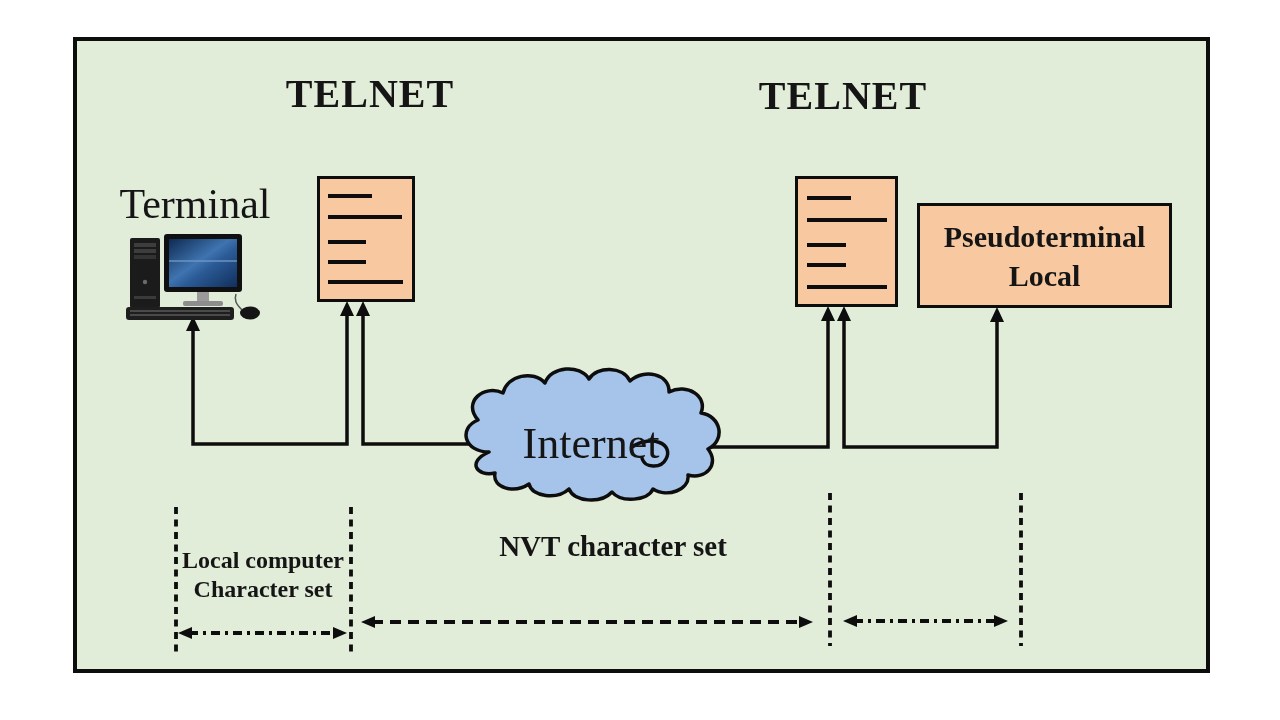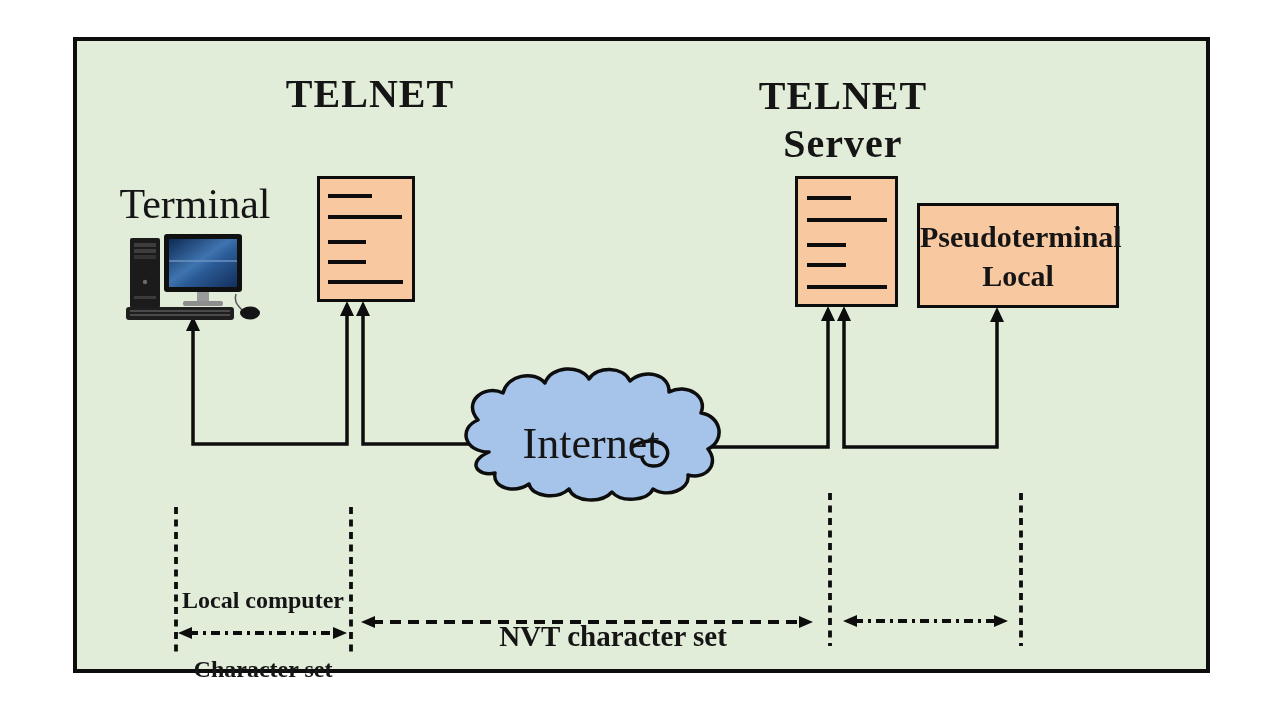--- a/index.html
+++ b/index.html
@@ -22,29 +22,29 @@
   .server-title{left:753px;top:72px;width:180px;}
   .title span{display:block;}
 
   .terminal-label{position:absolute;left:108px;top:180px;width:174px;text-align:center;font-weight:400;font-size:42px;}
 
   .docbox{position:absolute;background:var(--box_fill);border:3px solid var(--line);}
   .client-box{left:317px;top:176px;width:98px;height:126px;}
   .server-box{left:795px;top:176px;width:103px;height:131px;}
   .docline{position:absolute;height:4px;background:var(--line);}
 
-  .driver-box{position:absolute;left:917px;top:203px;width:202px;height:105px;background:var(--box_fill);border:3px solid var(--line);
+  .driver-box{position:absolute;left:917px;top:203px;width:255px;height:105px;background:var(--box_fill);border:3px solid var(--line);
     display:flex;flex-direction:column;justify-content:center;text-align:center;font-weight:700;font-size:30px;line-height:39px;}
   .driver-box span{display:block;}
 
   .charset-label{position:absolute;text-align:center;font-weight:700;}
   .local-label{left:153px;top:546px;width:220px;font-size:24px;line-height:29px;}
-  .nvt-label{left:453px;top:580px;width:320px;font-size:29px;}
+  .nvt-label{left:453px;top:530px;width:320px;font-size:29px;}
   .remote-label{left:815px;top:546px;width:220px;font-size:24px;line-height:29px;}
-  .charset-label span{display:block;margin-top:40px;}
+  .charset-label span{display:block;}
 
   
   .stroke{stroke:var(--line);fill:none;stroke-width:3.5px;}
   .fillblk{fill:var(--line);stroke:none;}
   .cloudshape{fill:var(--cloud_fill);stroke:var(--line);stroke-width:3.5px;stroke-linejoin:round;}
   .cloudtext{fill:var(--text);font-family:"Liberation Serif","DejaVu Serif",serif;font-size:44px;}
   .dashline{stroke:var(--line);fill:none;stroke-width:3.8px;}
 </style>
 </head>
 <body>
@@ -150,21 +150,20 @@
       <ellipse cx="124" cy="83" rx="10" ry="6.5" fill="#141414"></ellipse>
     </g>
   </svg>
 
   <div class="title client-title">
     <span>TELNET</span>
   </div>
 
   <div class="title server-title">
     <span>TELNET</span>
-    <span>Server</span>
   </div>
 
   <div class="terminal-label">Terminal</div>
 
   <div class="docbox client-box">
     <span class="docline" style="left:8px;top:15px;width:44px;"></span>
     <span class="docline" style="left:8px;top:36px;width:74px;"></span>
     <span class="docline" style="left:8px;top:61px;width:38px;"></span>
     <span class="docline" style="left:8px;top:81px;width:38px;"></span>
     <span class="docline" style="left:8px;top:101px;width:75px;"></span>

